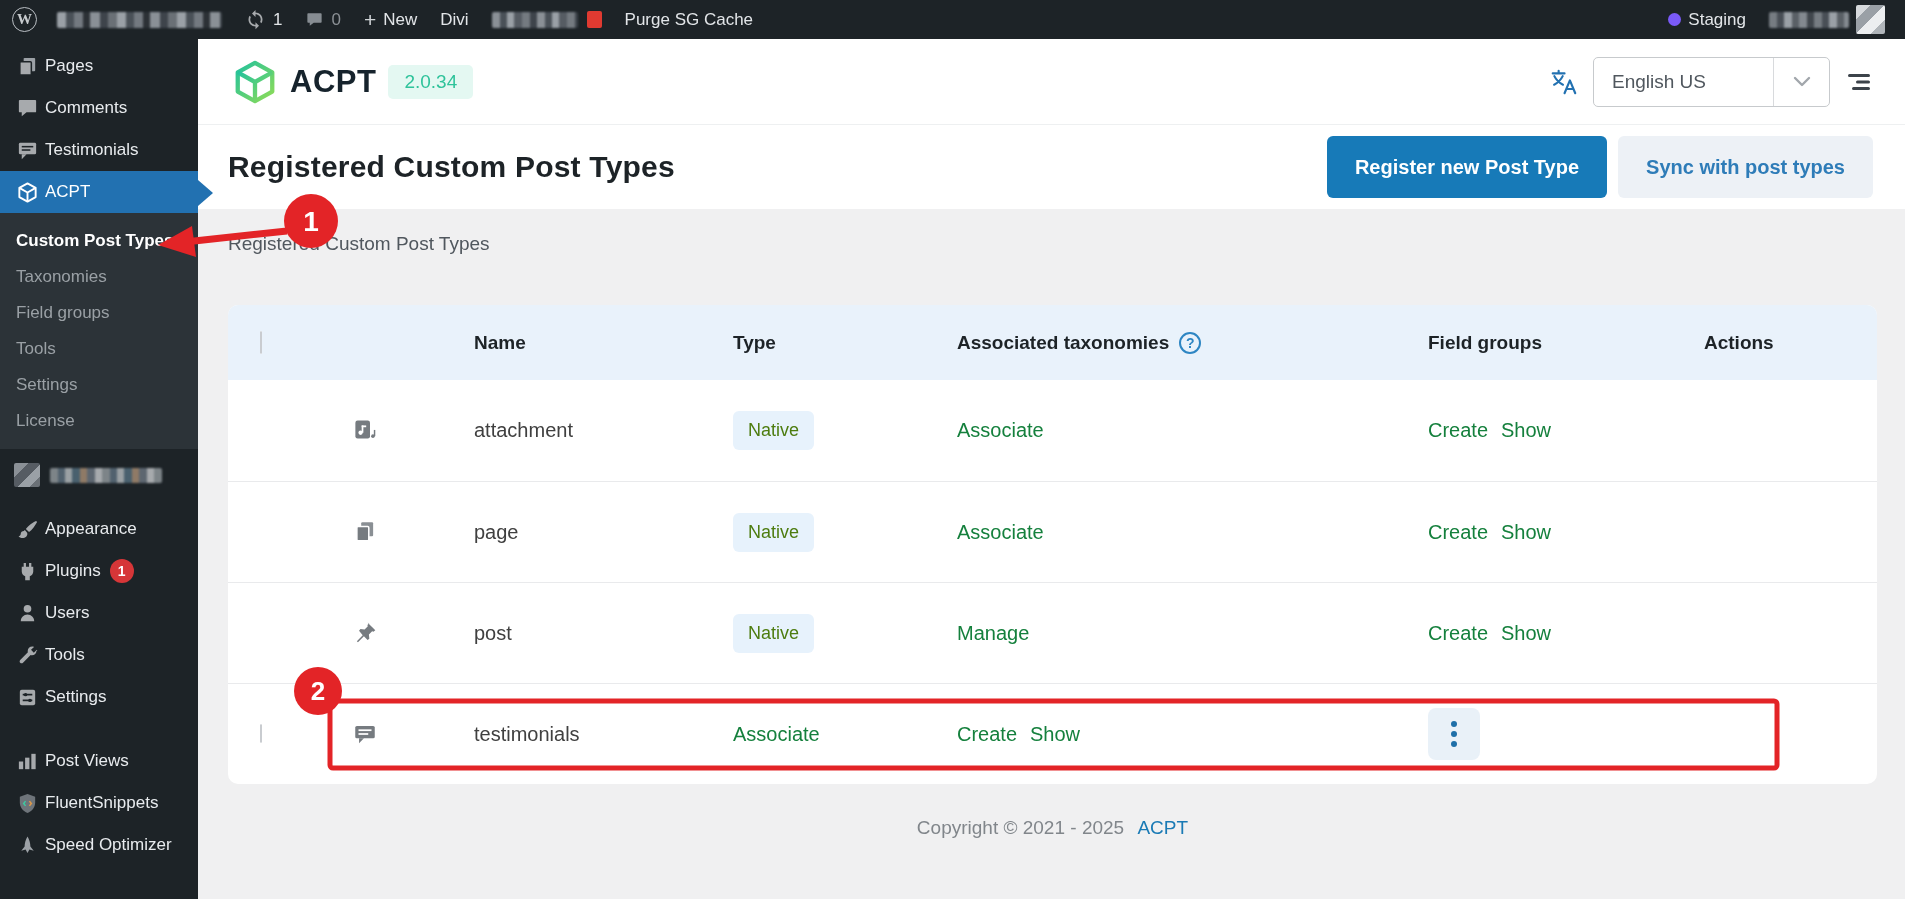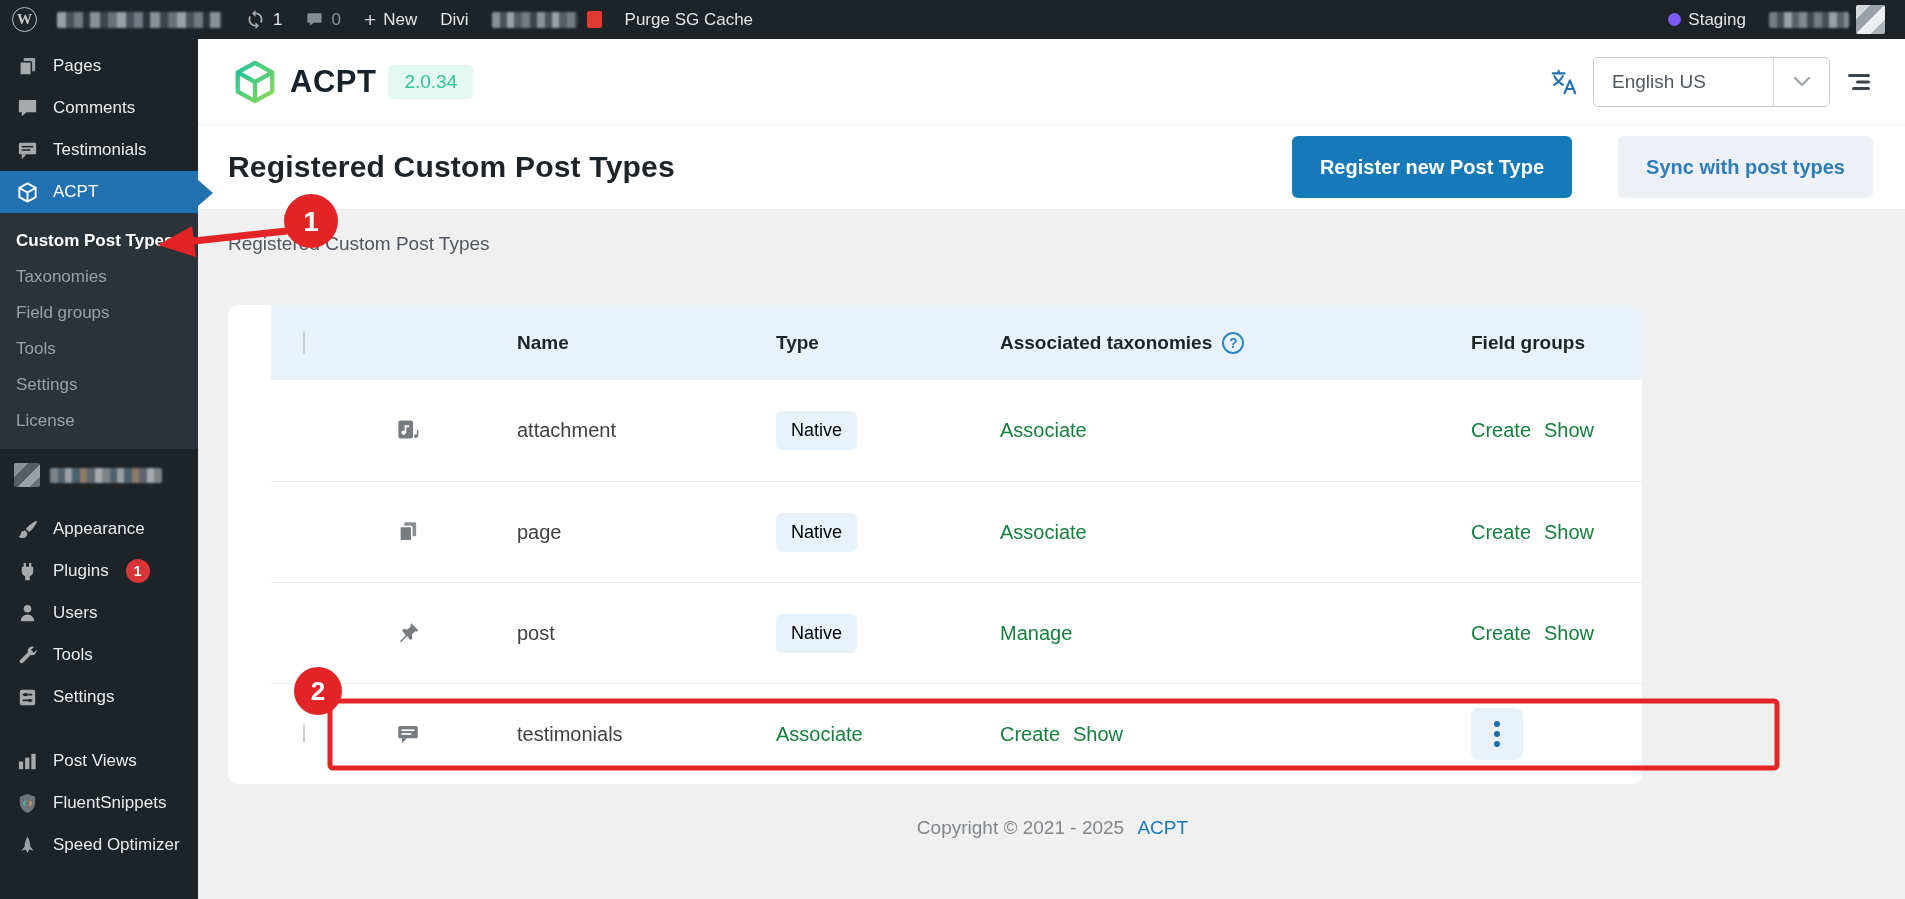--- a/index.html
+++ b/index.html
@@ -30,21 +30,21 @@
   .px-avatar { width:29px; height:29px; border-radius:2px; filter:blur(.5px);
     background:linear-gradient(135deg,#d6d9dc 0 25%,#9aa0a6 25% 50%,#eceef0 50% 75%,#b0b5ba 75%); }
   .px-sidebar-strip { width:112px; height:15px; border-radius:2px; filter:blur(.8px);
     background:repeating-linear-gradient(90deg,#7d8488 0 8px,#51616e 8px 15px,#9aa0a4 15px 22px,#49606e 22px 30px,#8f7a66 30px 37px,#5d6670 37px 45px,#a7aaad 45px 52px); }
   .px-sidebar-icon { width:26px; height:24px; border-radius:2px; filter:blur(.7px);
     background:linear-gradient(135deg,#8a9096 0 30%,#565c63 30% 55%,#9aa0a6 55% 80%,#6a7076 80%); }
 
   
   .sidebar { position:absolute; left:0; top:39px; width:198px; height:860px;
     background:#1d2327; padding-top:6px; z-index:5; }
-  .side-item { height:42px; display:flex; align-items:center; gap:13px; padding-left:14px;
+  .side-item { height:42px; display:flex; align-items:center; gap:5px; padding-left:14px;
     color:#e8ebee; font-size:17px; cursor:pointer; }
   .side-item .sicon { width:26px; display:flex; justify-content:center; flex:none; }
   .side-item.active { background:#2271b1; color:#fff; position:relative; }
   .acpt-arrow { position:absolute; left:198px; top:180px; width:0; height:0;
     border:13px solid transparent; border-left:15px solid #2271b1; z-index:6; }
   .submenu { background:#2c3338; padding:10px 0; }
   .sub-item { height:36px; display:flex; align-items:center; padding-left:16px;
     color:#9aa0a5; font-size:17px; cursor:pointer; }
   .sub-item.current { color:#fff; font-weight:700; }
   .side-sep { height:14px; }
@@ -65,39 +65,39 @@
     display:flex; align-items:center; background:#fff; cursor:pointer; }
   .lang-text { flex:1; padding-left:18px; font-size:19px; color:#50575e; }
   .lang-caret { width:56px; height:100%; border-left:1px solid #d8dadd; display:flex;
     align-items:center; justify-content:center; }
 
   .titlebar { height:84px; background:#fff; display:flex; align-items:center;
     justify-content:space-between; padding:0 32px 0 30px; }
   .page-title { font-size:30px; font-weight:700; color:#1d2327; letter-spacing:.2px; }
   .title-buttons { display:flex; gap:11px; }
   .btn { height:62px; border:none; border-radius:6px; font-size:20px; cursor:pointer;
-    font-family:inherit; padding:16px 28px;margin-left:35px; }
+    font-family:inherit; padding:16px 28px; }
   .btn-primary { background:#177ab8; color:#fff; font-weight:600; }
   .btn-light { background:#edf1f6; color:#2e7cb8;font-weight:bold; }
 
   .content { position:absolute; left:0; top:170px; width:1707px; height:690px; background:#f0f0f1; }
   .subtitle { position:absolute; left:30px; top:24px; font-size:19px; color:#50575e; }
 
-  .card { position:absolute; left:30px; top:96px; width:1414px; background:#fff;
-    border-radius:10px; overflow:hidden;padding-left:43px; }
+  .card { position:absolute; left:30px; top:96px; width:1649px; background:#fff;
+    border-radius:10px; overflow:hidden; }
   .trow { display:grid; grid-template-columns:92px 122px 259px 224px 471px 276px 1fr;
     align-items:center; }
   .trow > div { padding-left:32px; }
   .thead { height:75px; background:#e9f2fb; font-size:19px; font-weight:700; color:#1d2327; }
   .tbody-row { height:101px; }
   .tbody-row + .tbody-row { border-top:1px solid #e9eaec; }
   .cell-name { font-size:20px; color:#404040; }
   .checkbox { width:24px; height:24px; border:1.6px solid #c9ccd0; border-radius:5px; background:#fff; cursor:pointer; }
   .type-badge { display:inline-block; font-size:18px; padding:9px 15px; border-radius:6px; }
-  .type-native { background:#e7f2fc; color:#000000; }
+  .type-native { background:#e7f2fc; color:#4d7c0f; }
   .type-custom { background:#f6e0a4; color:#8f6e35; }
   .tlink { color:#15803d; font-size:20px; text-decoration:none; cursor:pointer; }
   .links-pair { display:flex; gap:13px; }
   .help-circle { display:inline-flex; width:22px; height:22px; border:2px solid #2e86c3;
     border-radius:50%; color:#2e86c3; font-size:14px; font-weight:700; align-items:center;
     justify-content:center; margin-left:10px; vertical-align:middle; cursor:pointer; }
   .th-assoc { display:flex; align-items:flex-start; }
   .kebab-btn { width:52px; height:52px; background:#e9f1f8; border-radius:8px; border:none;
     display:flex; flex-direction:column; align-items:center; justify-content:center; gap:4px; cursor:pointer; }
   .kebab-btn i { width:6px; height:6px; border-radius:50%; background:#1e6fa8; }

